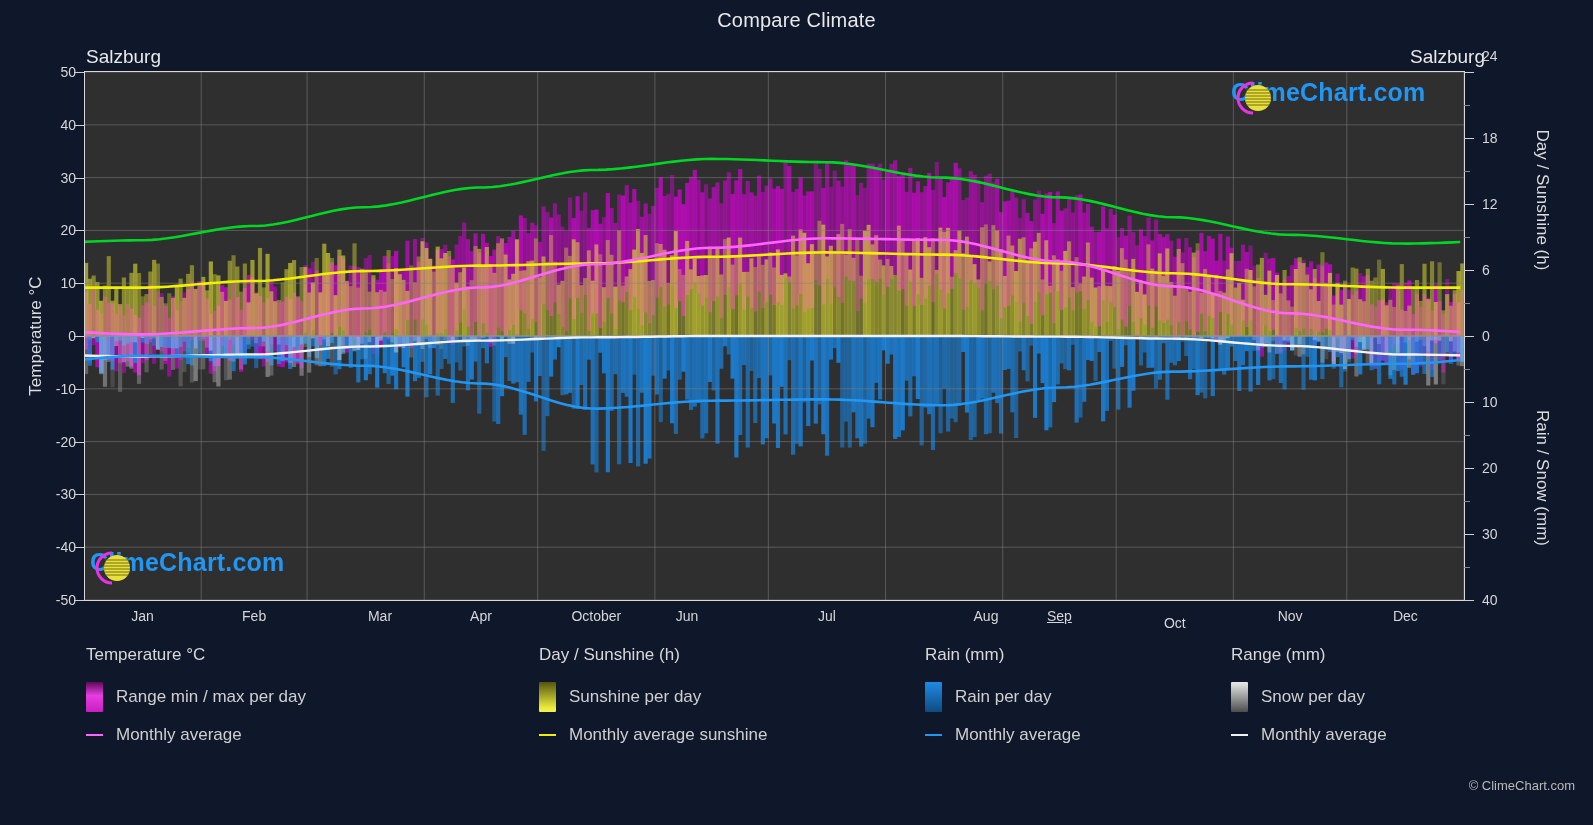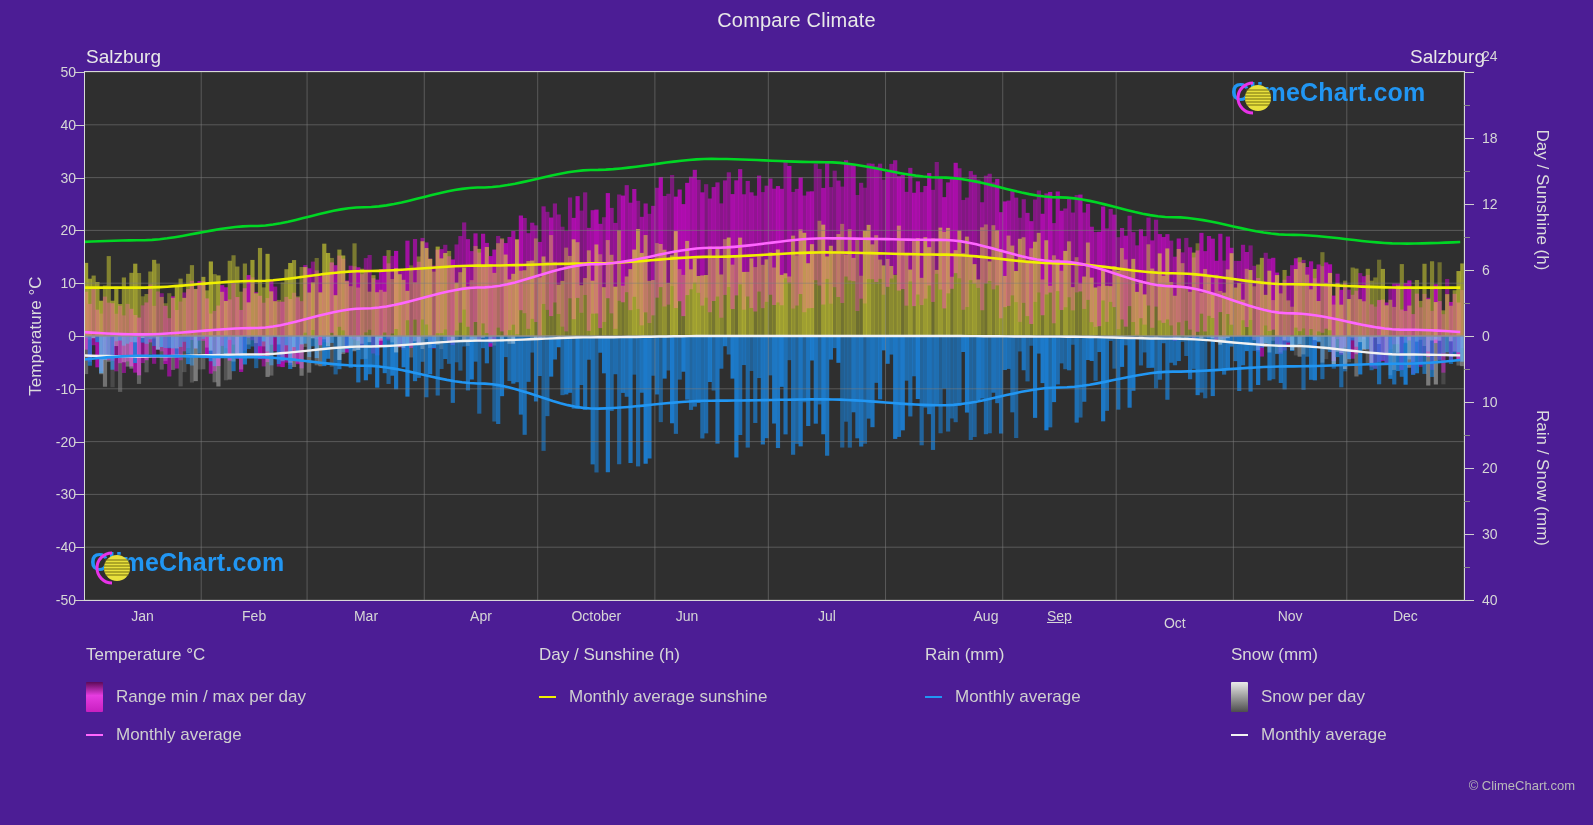--- a/index.html
+++ b/index.html
@@ -2,21 +2,21 @@
 <html><head>
 <meta charset="utf-8">
 <style>
   * { box-sizing: border-box; margin: 0; padding: 0; }
   html, body {
     width: 1593px; height: 825px;
     background: #313131;
     font-family: "Liberation Sans", sans-serif;
     overflow: hidden;
   }
-  #root { position: relative; width: 1593px; height: 825px; background: #4c1d95; }
+  #root { position: relative; width: 1593px; height: 825px; background: #0f172a; }
 
   .chart-title {
     position: absolute; top: 9px; left: 0; width: 1593px;
     text-align: center; color: #e8e8e8; font-size: 20px; letter-spacing: .2px;
   }
   .loc-left  { position: absolute; top: 46px; left: 86px;  color: #e8e8e8; font-size: 19px; }
   .loc-right { position: absolute; top: 46px; right: 108px; color: #e8e8e8; font-size: 19px; }
 
   
   #plot {
@@ -1511,21 +1511,21 @@
       <div class="tick-minor-r" style="top: 171px;"></div>
       <div class="tick-minor-r" style="top: 105px;"></div>
       <div class="tick-minor-r" style="top: 369px;"></div>
       <div class="tick-minor-r" style="top: 435px;"></div>
       <div class="tick-minor-r" style="top: 501px;"></div>
       <div class="tick-minor-r" style="top: 567px;"></div>
     </div>
   <div id="ticks-x">
       <div class="xtick" style="left: 107.603px;">Jan</div>
       <div class="xtick" style="left: 219.137px;">Feb</div>
-      <div class="xtick" style="left: 331px;">Mar</div>
+      <div class="xtick" style="left: 345px;">Mar</div>
       <div class="xtick" style="left: 445.986px;">Apr</div>
       <div class="xtick" style="left: 561.301px;">October</div>
       <div class="xtick" style="left: 652px;">Jun</div>
       <div class="xtick" style="left: 791.932px;">Jul</div>
       <div class="xtick" style="left: 951px;">Aug</div>
       <div class="xtick" style="left: 1024.45px; text-decoration: underline;">Sep</div>
       <div class="xtick" style="left: 1139.77px; margin-top: 7px;">Oct</div>
       <div class="xtick" style="left: 1255.08px;">Nov</div>
       <div class="xtick" style="left: 1370.4px;">Dec</div>
     </div>
@@ -1542,33 +1542,41 @@
           <span class="lg-label">Range min / max per day</span>
         </div>
         <div class="lg-row">
           <div class="lg-line" style="background: rgb(255, 102, 255);"></div>
           <span class="lg-label">Monthly average</span>
         </div>
       </div>
       <div class="lg-col" style="left: 539px;">
         <div class="lg-head">Day / Sunshine (h)</div>
         <div class="lg-row">
+          <div class="lg-swatch" style="background: linear-gradient(rgb(85, 85, 15) 0%, rgb(233, 233, 61) 85%, rgb(242, 242, 77) 100%);"></div>
+          <span class="lg-label">Sunshine per day</span>
+        </div>
+        <div class="lg-row">
           <div class="lg-line" style="background: rgb(240, 240, 0);"></div>
           <span class="lg-label">Monthly average sunshine</span>
         </div>
       </div>
       <div class="lg-col" style="left: 925px;">
         <div class="lg-head">Rain (mm)</div>
         <div class="lg-row">
+          <div class="lg-swatch" style="background: linear-gradient(rgb(31, 138, 230) 0%, rgb(14, 76, 128) 100%);"></div>
+          <span class="lg-label">Rain per day</span>
+        </div>
+        <div class="lg-row">
           <div class="lg-line" style="background: rgb(33, 150, 243);"></div>
           <span class="lg-label">Monthly average</span>
         </div>
       </div>
       <div class="lg-col" style="left: 1231px;">
-        <div class="lg-head">Snow (mm)</div>
+        <div class="lg-head">Range (mm)</div>
         <div class="lg-row">
           <div class="lg-swatch" style="background: linear-gradient(rgb(234, 234, 234) 0%, rgb(77, 77, 77) 100%);"></div>
           <span class="lg-label">Snow per day</span>
         </div>
         <div class="lg-row">
           <div class="lg-line" style="background: rgb(242, 242, 242);"></div>
           <span class="lg-label">Monthly average</span>
         </div>
       </div>
       <div class="copyright">© ClimeChart.com</div>

